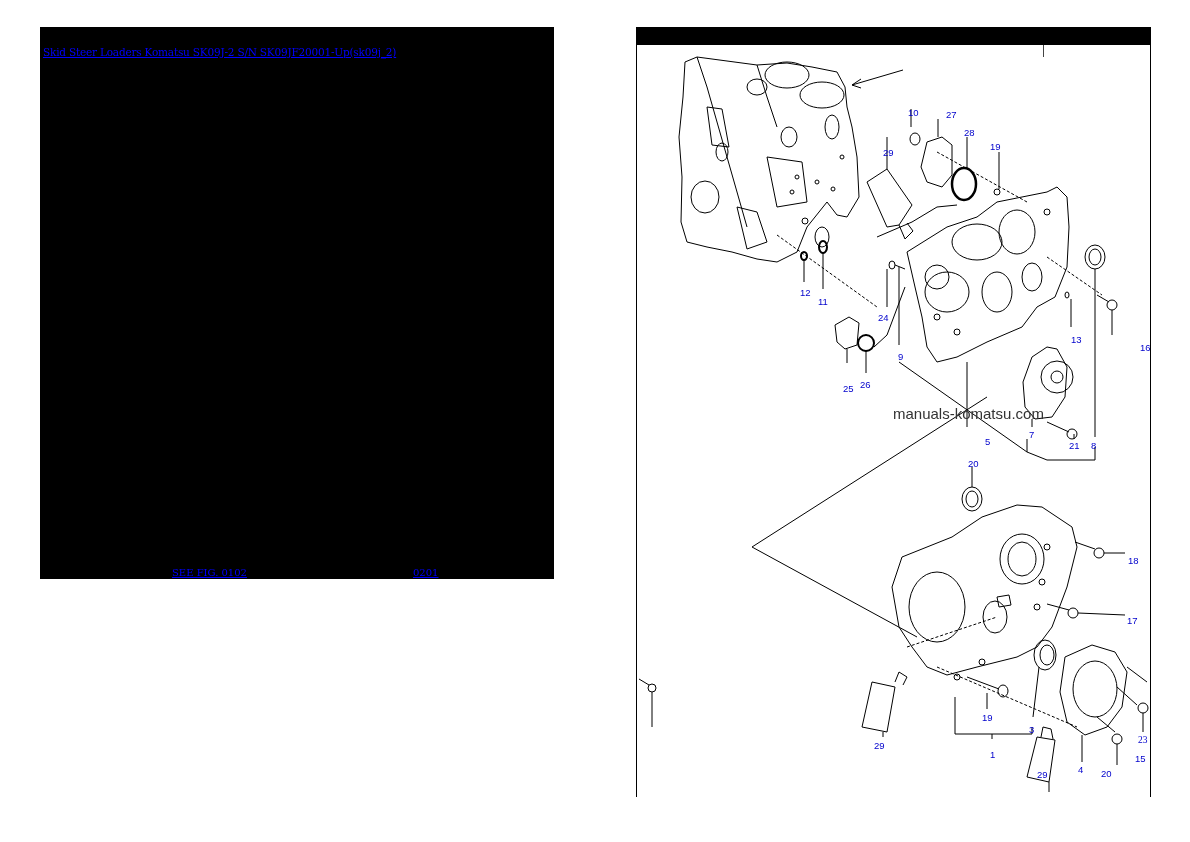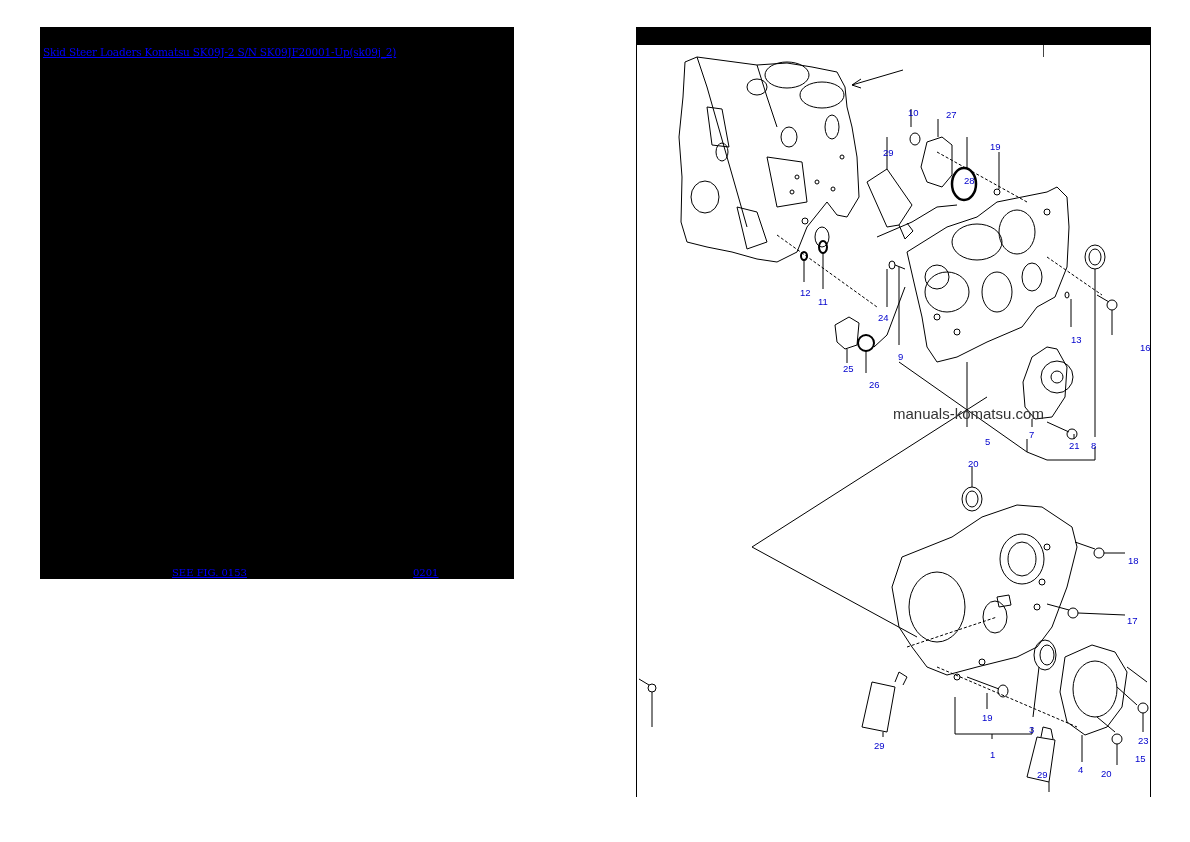--- a/index.html
+++ b/index.html
@@ -1,37 +1,37 @@
 <!DOCTYPE html>
 <html><head>
 <meta charset="utf-8">
 <style>
   html, body { margin:0; padding:0; background:#ffffff; }
   body { width:1190px; height:842px; position:relative; overflow:hidden; font-family:"DejaVu Serif", serif; }
 
-  .left-panel { position:absolute; left:40px; top:27px; width:474px; height:552px; background:#000000;text-align:center; }
+  .left-panel { position:absolute; left:40px; top:27px; width:514px; height:552px; background:#000000;text-align:center; }
   .title-link { position:absolute; left:3px; top:19px; font-size:10.5px; color:#0000ff; text-decoration:underline; white-space:nowrap; font-family:"DejaVu Serif", serif; letter-spacing:-0.2px; }
   .see-fig { position:absolute; left:132px; top:540px; font-size:10px; color:#0000ff; text-decoration:underline; white-space:nowrap; }
   .fig-num { position:absolute; left:373px; top:540px; font-size:10px; color:#0000ff; text-decoration:underline; white-space:nowrap; }
 
   .diagram-frame { position:absolute; left:636px; top:27px; width:513px; height:770px; background:#ffffff; border-left:1px solid #000; border-right:1px solid #000; }
   .diagram-header { position:absolute; left:0; top:0; width:513px; height:18px; background:#000000; }
   .header-tick { position:absolute; left:406px; top:18px; width:1px; height:12px; background:#444; }
 
   .drawing-svg { position:absolute; left:0; top:0; width:513px; height:770px; }
 
   .callout { position:absolute; font-family:"Liberation Sans", sans-serif; font-size:9.5px; color:#0000cc; line-height:1; }
   .watermark { position:absolute; font-family:"Liberation Sans", sans-serif; font-size:15px; color:#333; white-space:nowrap; }
 </style>
 </head>
 <body>
 
 <div class="left-panel">
   <a class="title-link">Skid Steer Loaders Komatsu  SK09J-2  S/N  SK09JF20001-Up(sk09j_2)</a>
-  <a class="see-fig">SEE  FIG.  0153</a>
+  <a class="see-fig">SEE  FIG.  0102</a>
   <a class="fig-num">0201</a>
 </div>
 
 <div class="diagram-frame">
   <div class="diagram-header"></div>
   <div class="header-tick"></div>
 
   <svg class="drawing-svg" viewBox="0 0 513 770" fill="none" stroke="#000" stroke-width="1">
 
     <g>
@@ -202,41 +202,41 @@
     <path d="M2,652 L12,658"></path>
       <ellipse cx="15" cy="661" rx="4" ry="4"></ellipse>
     <path d="M15,665 L15,700"></path>
   </svg>
 
   <div class="watermark" style="left:256px; top:378px;">manuals-komatsu.com</div>
 
   <div>
     <span class="callout" style="left:271px; top:81px;">10</span>
     <span class="callout" style="left:297px; top:83px;margin-left:12px;">27</span>
-    <span class="callout" style="left:327px; top:101px;margin-top:48px;">28</span>
+    <span class="callout" style="left:327px; top:101px;">28</span>
     <span class="callout" style="left:353px; top:115px;">19</span>
     <span class="callout" style="left:246px; top:121px;">29</span>
     <span class="callout" style="left:163px; top:261px;">12</span>
     <span class="callout" style="left:181px; top:270px;">11</span>
     <span class="callout" style="left:241px; top:286px;">24</span>
     <span class="callout" style="left:434px; top:308px;">13</span>
     <span class="callout" style="left:471px; top:316px;margin-left:32px;">16</span>
     <span class="callout" style="left:261px; top:325px;">9</span>
-    <span class="callout" style="left:206px; top:337px;">25</span>
-    <span class="callout" style="left:223px; top:353px;margin-left:9px;">26</span>
+    <span class="callout" style="left:206px; top:357px;">25</span>
+    <span class="callout" style="left:223px; top:353px;">26</span>
     <span class="callout" style="left:348px; top:410px;">5</span>
     <span class="callout" style="left:392px; top:403px;">7</span>
     <span class="callout" style="left:432px; top:414px;">21</span>
     <span class="callout" style="left:454px; top:414px;">8</span>
     <span class="callout" style="left:331px; top:432px;">20</span>
     <span class="callout" style="left:491px; top:529px;">18</span>
     <span class="callout" style="left:490px; top:589px;">17</span>
     <span class="callout" style="left:345px; top:686px;">19</span>
     <span class="callout" style="left:392px; top:698px;">3</span>
     <span class="callout" style="left:353px; top:723px;">1</span>
     <span class="callout" style="left:237px; top:714px;">29</span>
-    <span class="callout" style="left:501px; top:709px;">23</span>
+    <span class="callout" style="left:501px; top:709px;font-family:Liberation Serif, serif;">23</span>
     <span class="callout" style="left:498px; top:727px;">15</span>
     <span class="callout" style="left:441px; top:738px;">4</span>
     <span class="callout" style="left:464px; top:742px;">20</span>
     <span class="callout" style="left:400px; top:743px;">29</span>
   </div>
 </div>
 
 </body></html>

